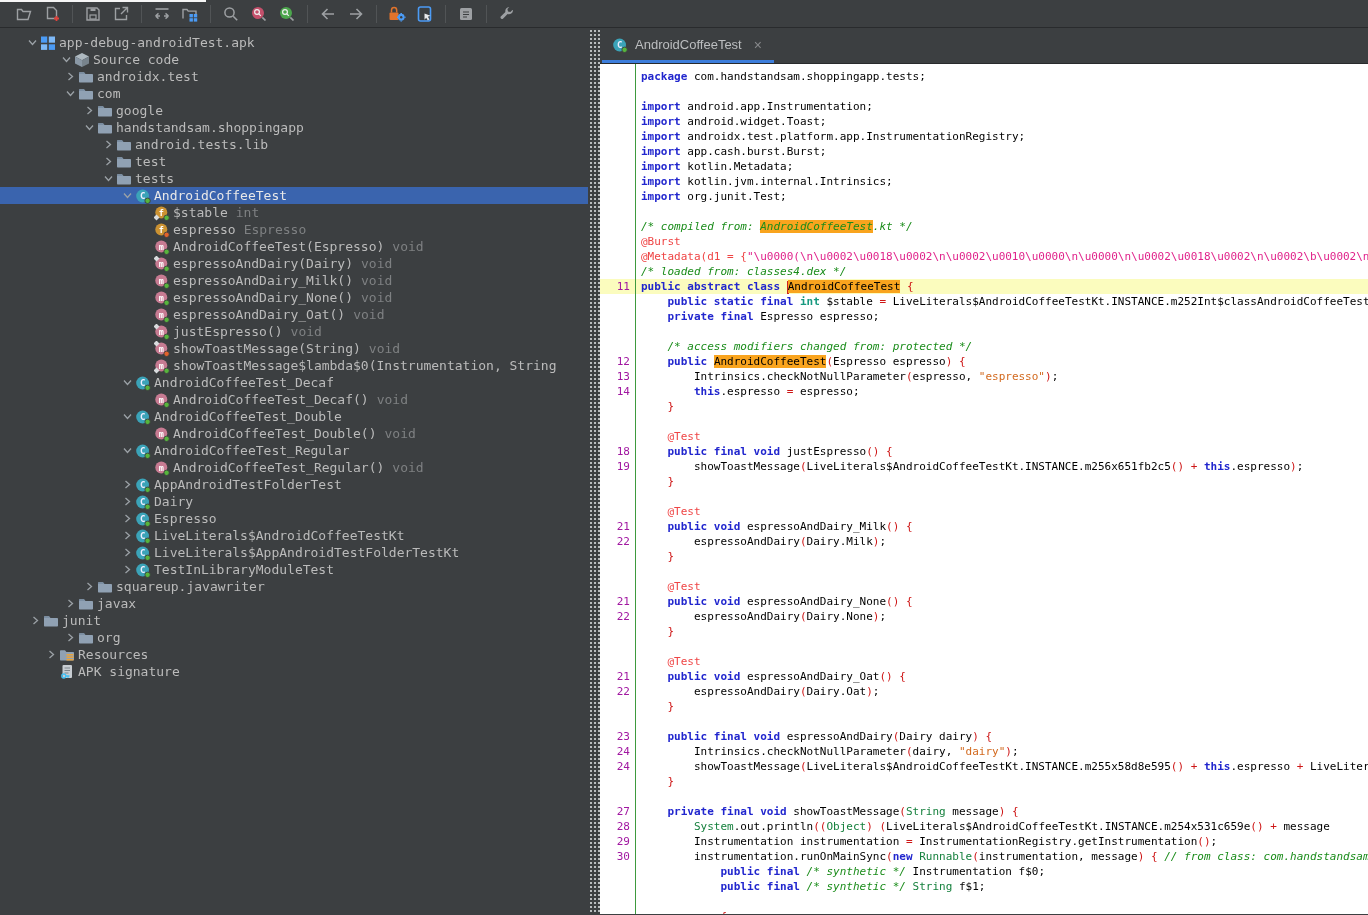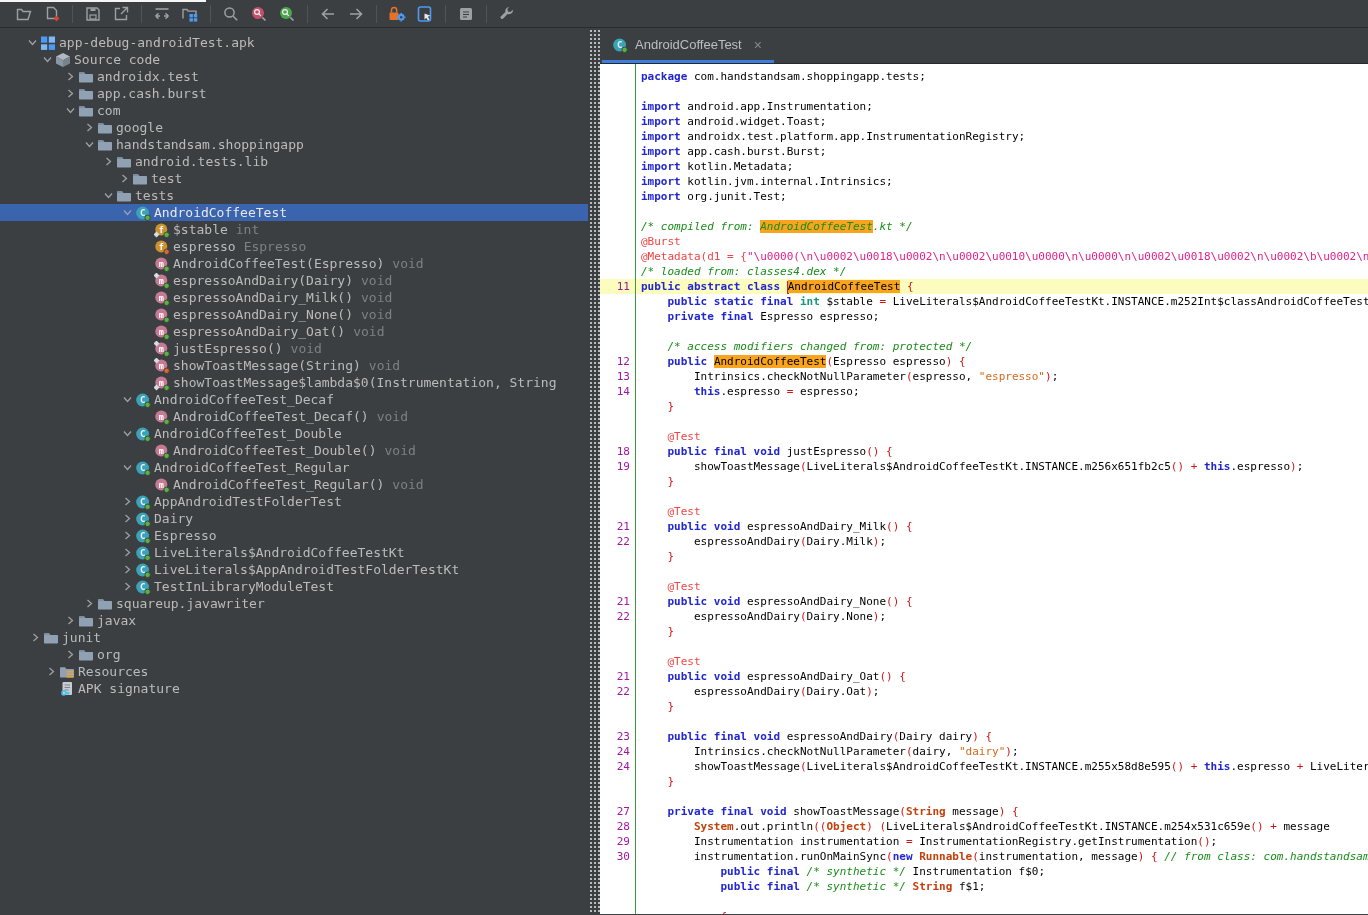--- a/index.html
+++ b/index.html
@@ -31,21 +31,21 @@
   .tab-label{color:#bcbec0;font-size:13px;}
   .tab-close{color:#87898b;font-size:14px;margin-left:12px;cursor:default;}
   
   .code-area{flex:1;position:relative;background:#fff;overflow:hidden;font-family:"DejaVu Sans Mono",monospace;font-size:11px;line-height:15px;padding-top:5px;}
   .code-area::before{content:"";position:absolute;left:35px;top:0;bottom:0;width:1px;background:#3e9a3e;z-index:1;}
   .code-row{position:relative;height:15px;white-space:pre;padding-left:41px;}
   .code-row.cur{background:var(--cur,#fbfcbe);}
   .gnum{position:absolute;left:0;top:0;width:30px;text-align:right;color:#a117a1;}
   .tk{color:#2126ce;font-weight:bold;}
   .td{color:#17997f;font-weight:bold;}
-  .tg{color:#c2410c;font-weight:bold;}
+  .tg{color:#15803d;font-weight:normal;}
   .ts{color:#d2691e;}
   .te{color:#e0218a;}
   .tc{color:#1a8c1a;font-style:italic;}
   .ta{color:#ef4444;}
   .tr{color:#ce1616;}
   .code-row .hl{background:var(--hl,#f9a41e);}
   .crt{display:inline-block;width:2px;height:13px;background:#cc2222;vertical-align:middle;margin-right:-1px;}
   .plain{color:#000;}
 </style>
 </head>
@@ -196,39 +196,33 @@
   <div class="main">
     <div class="tree-panel" id="tree">
         <div class="tree-row" style="padding-left: 24px;"><span class="chev open"><svg width="9" height="9" viewBox="0 0 9 9">
               <path d="M2.5 1l4 3.5-4 3.5" stroke="#9ba1a6" stroke-width="1.3" fill="none"></path>
             </svg></span><span class="t-ico"><svg width="16" height="16" viewBox="0 0 16 16">
               <rect x="1" y="1.5" width="6.2" height="6.2" fill="#4b9bf5"></rect>
               <rect x="8.8" y="1.5" width="6.2" height="6.2" fill="#7eb9f7"></rect>
               <rect x="1" y="9.3" width="6.2" height="5.6" fill="#7eb9f7"></rect>
               <rect x="8.8" y="9.3" width="6.2" height="5.6" fill="#4b9bf5"></rect>
             </svg></span><span class="t-label">app-debug-androidTest.apk</span></div>
-        <div class="tree-row" style="padding-left: 39px;"><span class="chev open"><svg width="9" height="9" viewBox="0 0 9 9">
+        <div class="tree-row" style="padding-left: 58px;"><span class="chev open"><svg width="9" height="9" viewBox="0 0 9 9">
               <path d="M2.5 1l4 3.5-4 3.5" stroke="#9ba1a6" stroke-width="1.3" fill="none"></path>
             </svg></span><span class="t-ico"><svg width="16" height="16" viewBox="0 0 16 16">
               <polygon points="8,1 15,4.6 8,8.2 1,4.6" fill="#aeb9c0"></polygon>
               <polygon points="1,4.6 8,8.2 8,15 1,11.4" fill="#8a98a5"></polygon>
               <polygon points="15,4.6 8,8.2 8,15 15,11.4" fill="#77838c"></polygon>
             </svg></span><span class="t-label">Source code</span></div>
         <div class="tree-row" style="padding-left: 62px;"><span class="chev "><svg width="9" height="9" viewBox="0 0 9 9">
               <path d="M2.5 1l4 3.5-4 3.5" stroke="#9ba1a6" stroke-width="1.3" fill="none"></path>
             </svg></span><span class="t-ico"><svg width="16" height="16" viewBox="0 0 16 16">
               <path d="M1 4.2c0-.6.4-1 1-1h4l1.4 1.9H14c.6 0 1 .4 1 1v6.4c0 .6-.4 1-1 1H2c-.6 0-1-.4-1-1z" fill="#90a1b3"></path>
               <path d="M1 4.2c0-.6.4-1 1-1h4l1.4 1.9H1z" fill="#7c8fa3"></path>
             </svg></span><span class="t-label">androidx.test</span></div>
-        <div class="tree-row" style="padding-left: 62px;"><span class="chev "><svg width="9" height="9" viewBox="0 0 9 9">
-              <path d="M2.5 1l4 3.5-4 3.5" stroke="#9ba1a6" stroke-width="1.3" fill="none"></path>
-            </svg></span><span class="t-ico"><svg width="16" height="16" viewBox="0 0 16 16">
-              <path d="M1 4.2c0-.6.4-1 1-1h4l1.4 1.9H14c.6 0 1 .4 1 1v6.4c0 .6-.4 1-1 1H2c-.6 0-1-.4-1-1z" fill="#90a1b3"></path>
-              <path d="M1 4.2c0-.6.4-1 1-1h4l1.4 1.9H1z" fill="#7c8fa3"></path>
-            </svg></span><span class="t-label">app.cash.burst</span></div>
         <div class="tree-row" style="padding-left: 62px;"><span class="chev open"><svg width="9" height="9" viewBox="0 0 9 9">
               <path d="M2.5 1l4 3.5-4 3.5" stroke="#9ba1a6" stroke-width="1.3" fill="none"></path>
             </svg></span><span class="t-ico"><svg width="16" height="16" viewBox="0 0 16 16">
               <path d="M1 4.2c0-.6.4-1 1-1h4l1.4 1.9H14c.6 0 1 .4 1 1v6.4c0 .6-.4 1-1 1H2c-.6 0-1-.4-1-1z" fill="#90a1b3"></path>
               <path d="M1 4.2c0-.6.4-1 1-1h4l1.4 1.9H1z" fill="#7c8fa3"></path>
             </svg></span><span class="t-label">com</span></div>
         <div class="tree-row" style="padding-left: 81px;"><span class="chev "><svg width="9" height="9" viewBox="0 0 9 9">
               <path d="M2.5 1l4 3.5-4 3.5" stroke="#9ba1a6" stroke-width="1.3" fill="none"></path>
             </svg></span><span class="t-ico"><svg width="16" height="16" viewBox="0 0 16 16">
               <path d="M1 4.2c0-.6.4-1 1-1h4l1.4 1.9H14c.6 0 1 .4 1 1v6.4c0 .6-.4 1-1 1H2c-.6 0-1-.4-1-1z" fill="#90a1b3"></path>
@@ -239,21 +233,21 @@
             </svg></span><span class="t-ico"><svg width="16" height="16" viewBox="0 0 16 16">
               <path d="M1 4.2c0-.6.4-1 1-1h4l1.4 1.9H14c.6 0 1 .4 1 1v6.4c0 .6-.4 1-1 1H2c-.6 0-1-.4-1-1z" fill="#90a1b3"></path>
               <path d="M1 4.2c0-.6.4-1 1-1h4l1.4 1.9H1z" fill="#7c8fa3"></path>
             </svg></span><span class="t-label">handstandsam.shoppingapp</span></div>
         <div class="tree-row" style="padding-left: 100px;"><span class="chev "><svg width="9" height="9" viewBox="0 0 9 9">
               <path d="M2.5 1l4 3.5-4 3.5" stroke="#9ba1a6" stroke-width="1.3" fill="none"></path>
             </svg></span><span class="t-ico"><svg width="16" height="16" viewBox="0 0 16 16">
               <path d="M1 4.2c0-.6.4-1 1-1h4l1.4 1.9H14c.6 0 1 .4 1 1v6.4c0 .6-.4 1-1 1H2c-.6 0-1-.4-1-1z" fill="#90a1b3"></path>
               <path d="M1 4.2c0-.6.4-1 1-1h4l1.4 1.9H1z" fill="#7c8fa3"></path>
             </svg></span><span class="t-label">android.tests.lib</span></div>
-        <div class="tree-row" style="padding-left: 100px; margin-left: 16px;"><span class="chev "><svg width="9" height="9" viewBox="0 0 9 9">
+        <div class="tree-row" style="padding-left: 100px;"><span class="chev "><svg width="9" height="9" viewBox="0 0 9 9">
               <path d="M2.5 1l4 3.5-4 3.5" stroke="#9ba1a6" stroke-width="1.3" fill="none"></path>
             </svg></span><span class="t-ico"><svg width="16" height="16" viewBox="0 0 16 16">
               <path d="M1 4.2c0-.6.4-1 1-1h4l1.4 1.9H14c.6 0 1 .4 1 1v6.4c0 .6-.4 1-1 1H2c-.6 0-1-.4-1-1z" fill="#90a1b3"></path>
               <path d="M1 4.2c0-.6.4-1 1-1h4l1.4 1.9H1z" fill="#7c8fa3"></path>
             </svg></span><span class="t-label">test</span></div>
         <div class="tree-row" style="padding-left: 100px;"><span class="chev open"><svg width="9" height="9" viewBox="0 0 9 9">
               <path d="M2.5 1l4 3.5-4 3.5" stroke="#9ba1a6" stroke-width="1.3" fill="none"></path>
             </svg></span><span class="t-ico"><svg width="16" height="16" viewBox="0 0 16 16">
               <path d="M1 4.2c0-.6.4-1 1-1h4l1.4 1.9H14c.6 0 1 .4 1 1v6.4c0 .6-.4 1-1 1H2c-.6 0-1-.4-1-1z" fill="#90a1b3"></path>
               <path d="M1 4.2c0-.6.4-1 1-1h4l1.4 1.9H1z" fill="#7c8fa3"></path>

